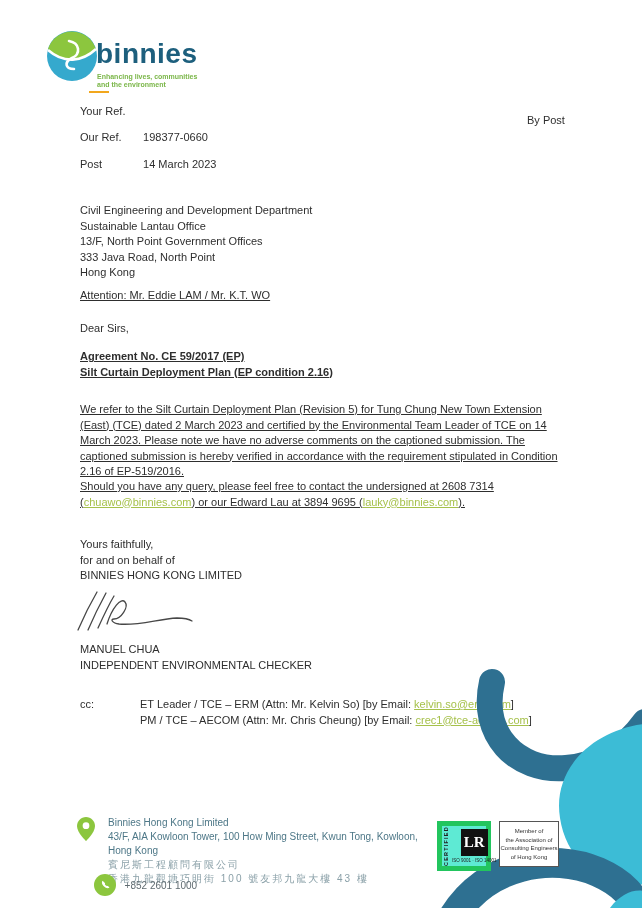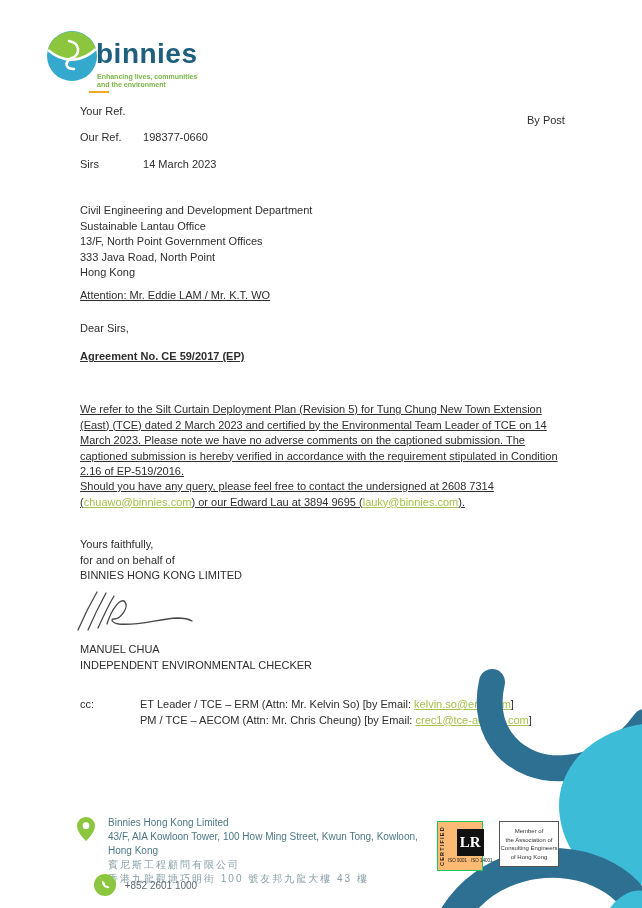--- a/index.html
+++ b/index.html
@@ -26,21 +26,21 @@
   
   .ft-text{font-size:10px;line-height:14px;color:#4d7787;}
   .ft-zh{color:#8aa0a8;letter-spacing:2px;}
   .contact-row{display:flex;align-items:center;gap:8px;font-size:10px;color:#5f6b70;flex-direction:column;}
   .contact-item{display:flex;align-items:center;gap:9px;}
   .circle-ic{width:22px;height:22px;border-radius:50%;background:#8cc63e;display:flex;align-items:center;justify-content:center;flex:0 0 auto;}
   .at-glyph{color:#fff;font-weight:700;font-size:12px;}
   .ft-mail{color:#4d7787;text-decoration:underline;}
   .contact-gap{width:42px;}
   
-  .lr-badge{display:flex;align-items:stretch;border:1px solid #22c55e;background:#fdba74;width:46px;height:50px;box-sizing:border-box;}
+  .lr-badge{display:flex;align-items:stretch;border:5px solid #22c55e;background:#5eead4;width:54px;height:50px;box-sizing:border-box;}
   .lr-vert{writing-mode:vertical-rl;transform:rotate(180deg);font-size:5.5px;font-weight:700;letter-spacing:1.2px;color:#222;padding:2px 1px;display:flex;align-items:center;justify-content:center;}
   .lr-main{flex:1;display:flex;flex-direction:column;align-items:center;justify-content:center;gap:2px;padding:2px;}
   .lr-box{width:27px;height:27px;background:#111;color:#fff;display:flex;align-items:center;justify-content:center;font-size:15px;font-weight:700;font-family:"Liberation Serif",serif;}
   .lr-iso{font-size:4.5px;color:#222;white-space:nowrap;}
   .member-badge{border:1px solid #555;background:#fff;width:60px;height:46px;box-sizing:border-box;display:flex;flex-direction:column;align-items:center;justify-content:center;font-size:6px;line-height:8.5px;color:#333;text-align:center;}
   
   .sig-line{stroke:#474747;stroke-width:1.3;fill:none;stroke-linecap:round;}
 </style>
 </head>
 <body>
@@ -64,38 +64,39 @@
 
   <div class="abs ltr" style="left:80px;top:104px;">
     <span class="lbl">Your Ref.</span>
   </div>
   <div class="abs ltr" style="left:527px;top:113px;">By Post</div>
   <div class="abs ltr" style="left:80px;top:130px;">
     <span class="lbl">Our Ref.</span>
     <span>198377-0660</span>
   </div>
   <div class="abs ltr" style="left:80px;top:157px;">
-    <span class="lbl">Sirs</span>
+    <span class="lbl">Post</span>
     <span>14 March 2023</span>
   </div>
 
   <div class="abs ltr" style="left:80px;top:203px;">
     <div>Civil Engineering and Development Department</div>
     <div>Sustainable Lantau Office</div>
     <div>13/F, North Point Government Offices</div>
     <div>333 Java Road, North Point</div>
     <div>Hong Kong</div>
   </div>
 
   <div class="abs ltr u" style="left:80px;top:288px;">Attention: Mr. Eddie LAM / Mr. K.T. WO</div>
 
   <div class="abs ltr" style="left:80px;top:321px;">Dear Sirs,</div>
 
   <div class="abs ltr b body-par" style="left:80px;top:349px;">
     <div>Agreement No. CE 59/2017 (EP)</div>
+    <div class="u">Silt Curtain Deployment Plan (EP condition 2.16)</div>
   </div>
 
   <div class="abs ltr body-par" style="left:80px;top:402px;">We refer to the Silt Curtain Deployment Plan (Revision 5) for Tung Chung New Town Extension (East) (TCE) dated 2 March 2023 and certified by the Environmental Team Leader of TCE on 14 March 2023. Please note we have no adverse comments on the captioned submission. The captioned submission is hereby verified in accordance with the requirement stipulated in Condition 2.16 of EP-519/2016.</div>
 
   <div class="abs ltr body-par" style="left:80px;top:479px;">
     <span>Should you have any query, please feel free to contact the undersigned at 2608 7314 (</span><a class="email-link">chuawo@binnies.com</a><span>) or our Edward Lau at 3894 9695 (</span><a class="email-link">lauky@binnies.com</a><span>).</span>
   </div>
 
   <div class="abs ltr" style="left:80px;top:537px;">
     <div>Yours faithfully,</div>

